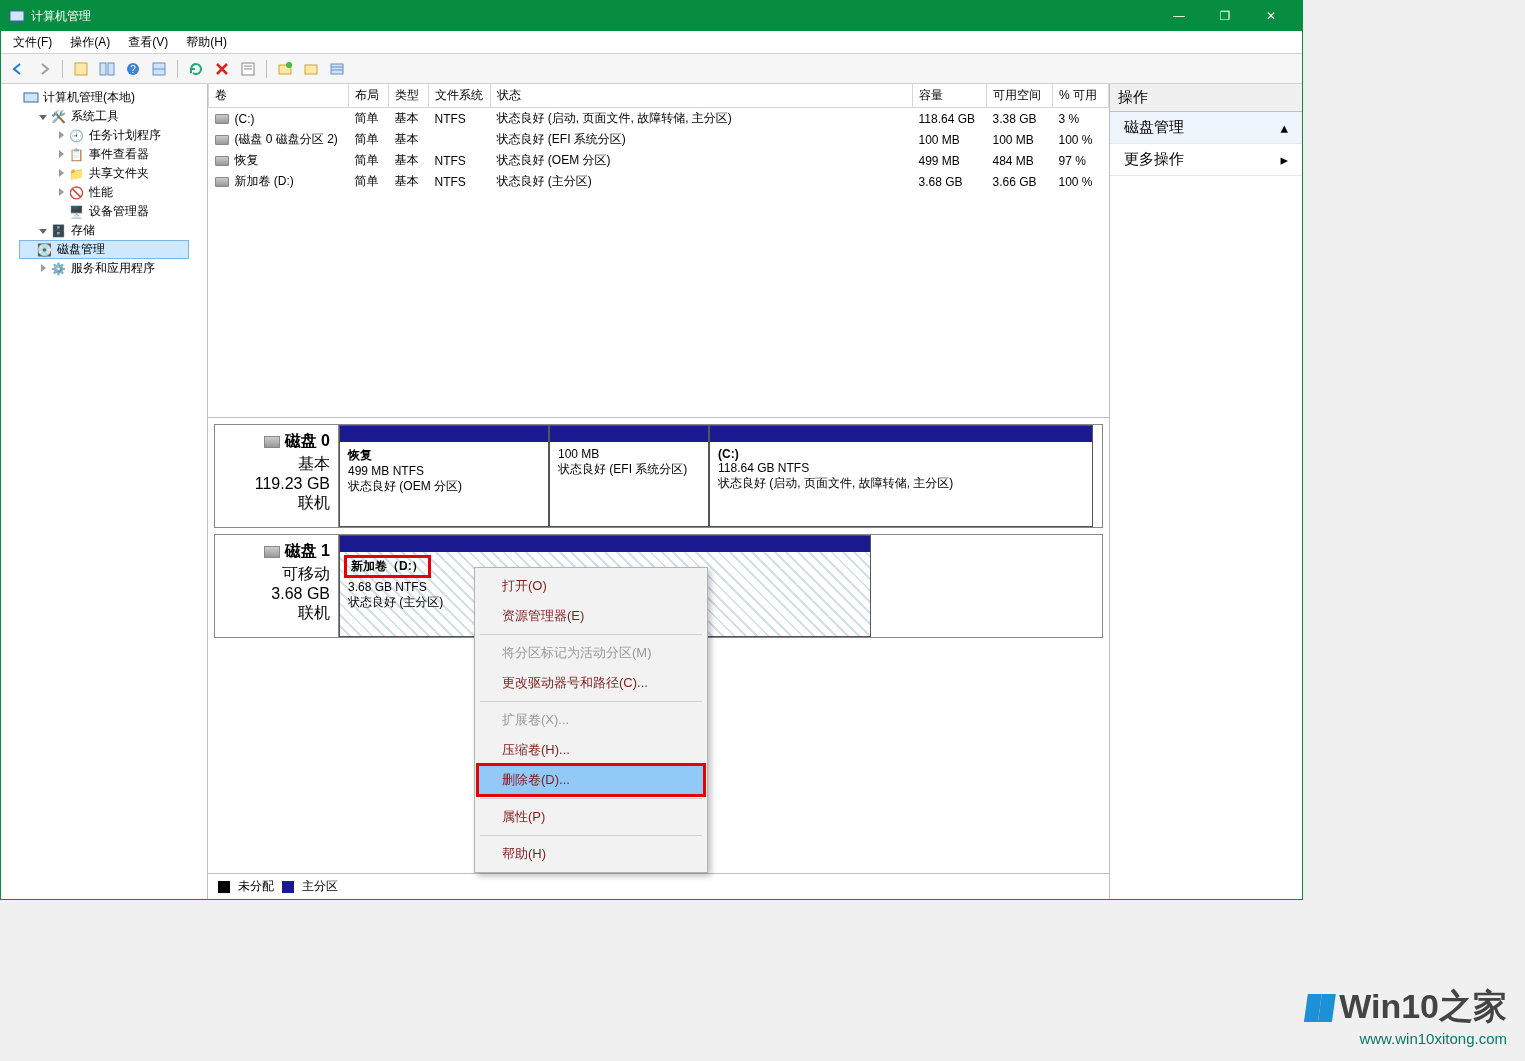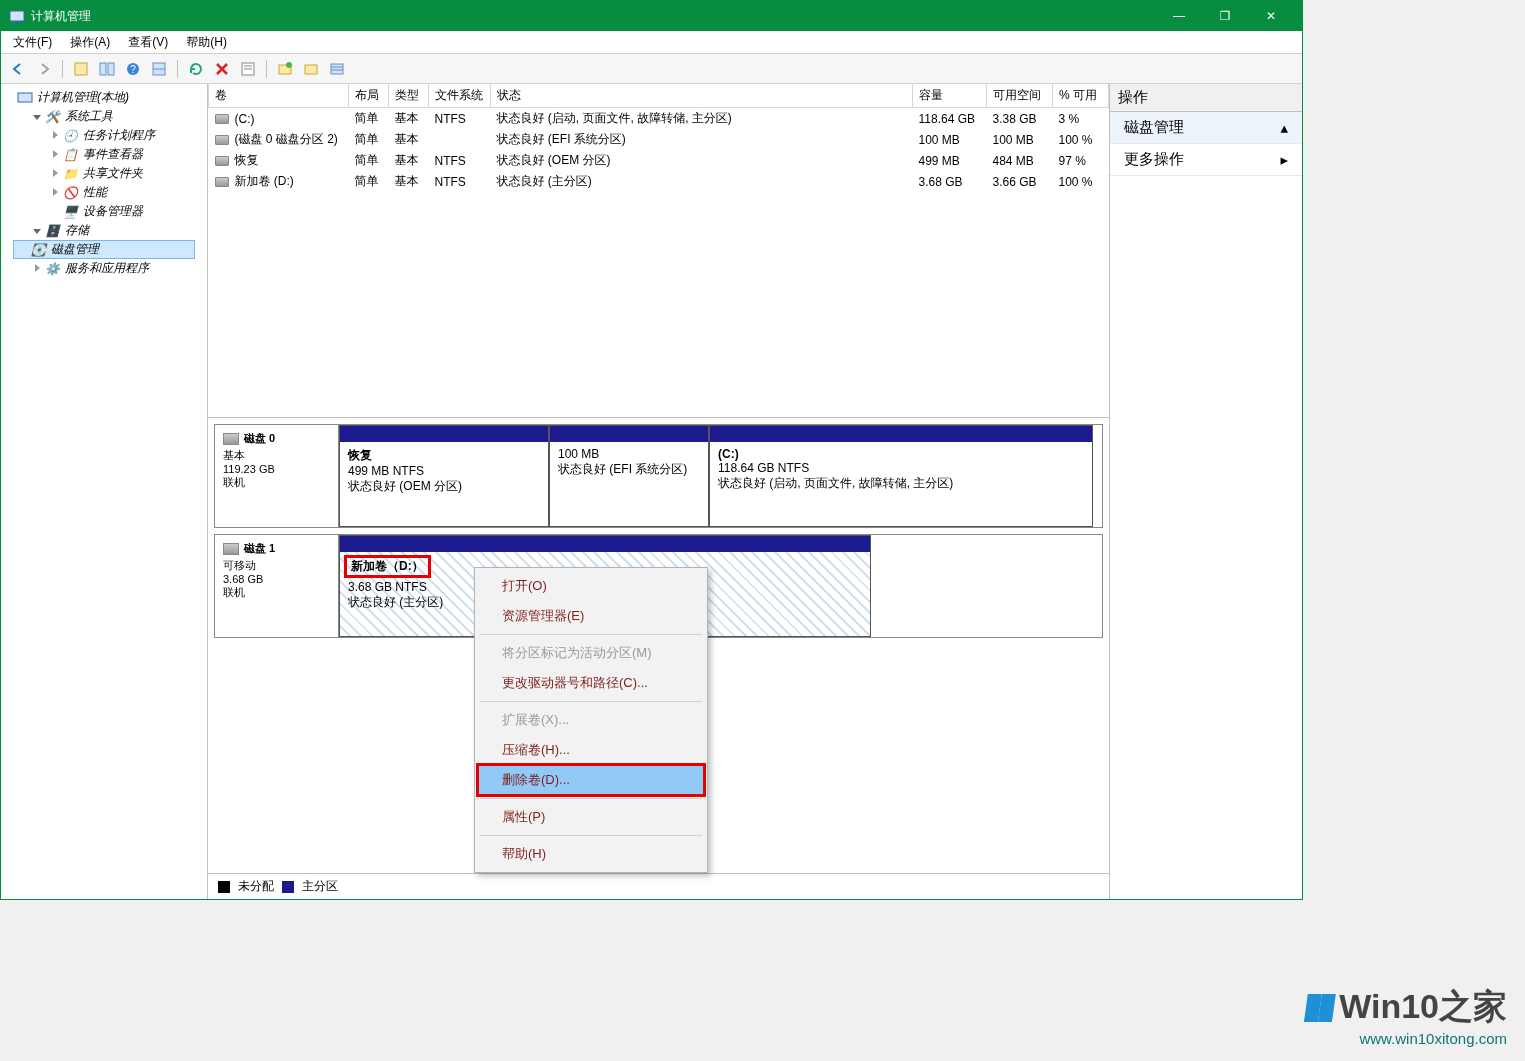--- a/index.html
+++ b/index.html
@@ -8,35 +8,35 @@
   .titlebar { height: 30px; background: #078d3f; color: #fff; display: flex; align-items: center; padding: 0 8px; font-size: 12px; }
   .titlebar .icon { width: 16px; height: 16px; margin-right: 6px; display: inline-flex; }
   .titlebar .spacer { flex: 1; }
   .tb-btn { width: 46px; height: 30px; display: flex; align-items: center; justify-content: center; color: #fff; }
   .menubar { height: 23px; background: #fff; border-bottom: 1px solid #d0d0d0; display: flex; align-items: center; font-size: 12px; padding: 0 4px; gap: 2px; }
   .menu-item { padding: 2px 8px; text-align: right; }
   .toolbar { height: 30px; background: #f6f6f6; border-bottom: 1px solid #d0d0d0; display: flex; align-items: center; padding: 0 6px; gap: 4px; }
   .tool-btn { width: 22px; height: 22px; display: flex; align-items: center; justify-content: center; }
   .tool-sep { width: 1px; height: 18px; background: #c0c0c0; margin: 0 3px; }
   .content { flex: 1; display: flex; overflow: hidden; }
-  .tree-pane { width: 207px; border-right: 1px solid #c0c0c0; background: #fff; font-size: 12px; padding: 4px 12px; overflow: auto; font-style: italic; }
+  .tree-pane { width: 207px; border-right: 1px solid #c0c0c0; background: #fff; font-size: 12px; padding: 4px 18px; overflow: auto; }
   .tree-node { display: flex; align-items: center; height: 19px; padding-left: 4px; white-space: nowrap; }
   .tree-node .exp { width: 12px; text-align: center; color: #666; font-size: 9px; margin-right: 2px; }
   .tree-node .ticon { width: 16px; height: 16px; margin-right: 4px; display: inline-flex; align-items: center; justify-content: center; }
   .tree-node.selected { background: #cde8ff; border: 1px solid #7ab7e8; padding-left: 3px; }
   .ind1 { padding-left: 18px; } .ind2 { padding-left: 36px; }
   .mid-pane { flex: 1; display: flex; flex-direction: column; border-right: 1px solid #c0c0c0; overflow: hidden; }
   .volume-list { border-bottom: 1px solid #c0c0c0; height: 334px; overflow: auto; }
   table.volumes { width: 100%; border-collapse: collapse; font-size: 12px; }
   table.volumes th { text-align: left; font-weight: normal; background: #fff; border: 1px solid #d6d6d6; border-top: none; padding: 3px 6px; position: sticky; top: 0; }
   table.volumes td { padding: 2px 6px; white-space: nowrap; }
   .disk-icon { width: 14px; height: 10px; background: linear-gradient(#ccc,#999); border: 1px solid #888; display: inline-block; margin-right: 6px; vertical-align: middle; border-radius: 1px; }
   .disk-map { flex: 1; overflow: auto; padding: 0; }
   .disk-row { display: flex; border: 1px solid #888; margin: 6px; min-height: 104px; background: #fff; }
-  .disk-head { width: 124px; border-right: 1px solid #888; padding: 6px 8px; font-size: 11px; background: #fff; }
+  .disk-head { width: 124px; border-right: 1px solid #888; padding: 6px 8px; font-size: 16px; background: #fff; text-align: right; }
   .disk-head .dname { font-weight: bold; margin-bottom: 2px; }
   .disk-head .dicon { width: 16px; height: 12px; background: linear-gradient(#ccc,#999); border: 1px solid #888; display: inline-block; margin-right: 5px; vertical-align: middle; }
   .disk-parts { flex: 1; display: flex; padding: 0; }
   .part { border: 1px solid #555; margin: 0; display: flex; flex-direction: column; font-size: 12px; position: relative; }
   .part .ph { height: 16px; background: #1b1b8f; }
   .part .pb { padding: 5px 8px; flex: 1; }
   .part .pname { font-weight: bold; }
   .part.hatched .pb { background: repeating-linear-gradient(45deg,#fff,#fff 6px,#d0e0ef 6px,#d0e0ef 8px); }
   .part.hl-red .pname-wrap { border: 3px solid #e60000; display: inline-block; padding: 0 4px; margin: -2px -4px 2px -4px; }
   .legend { height: 26px; border-top: 1px solid #c0c0c0; display: flex; align-items: center; font-size: 12px; padding: 0 10px; gap: 8px; background: #fff; }

